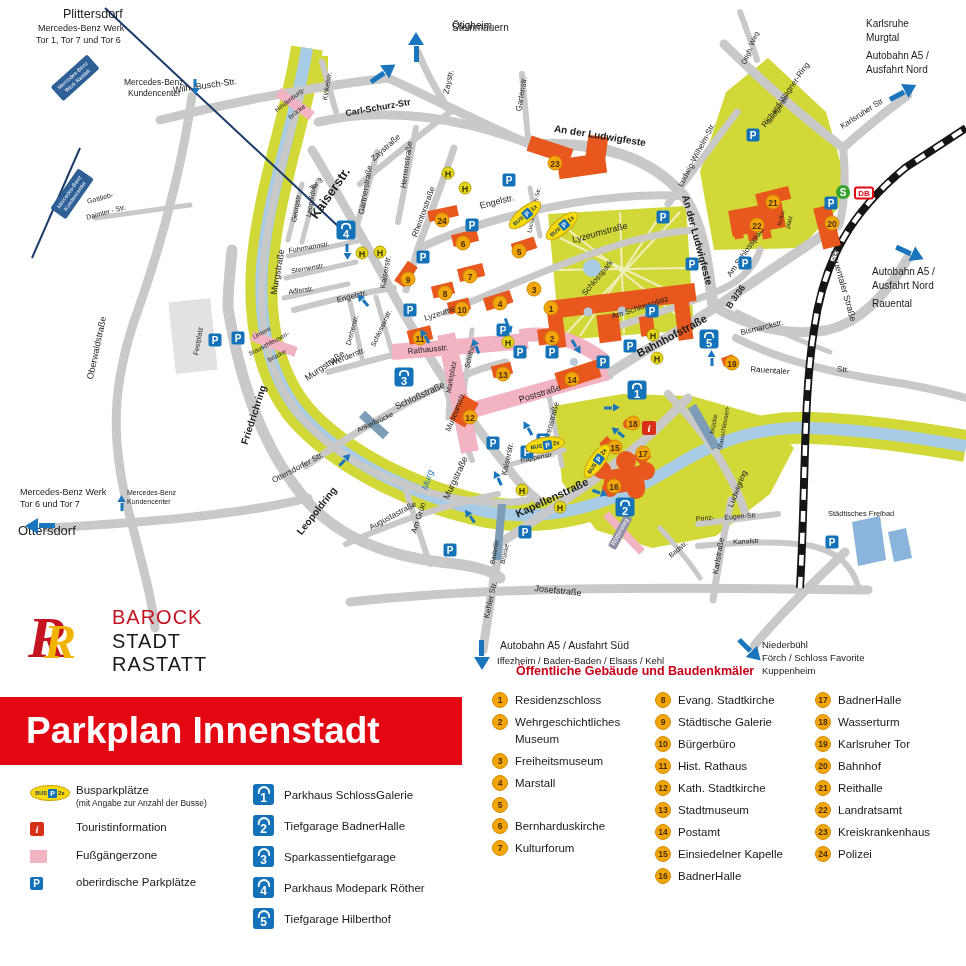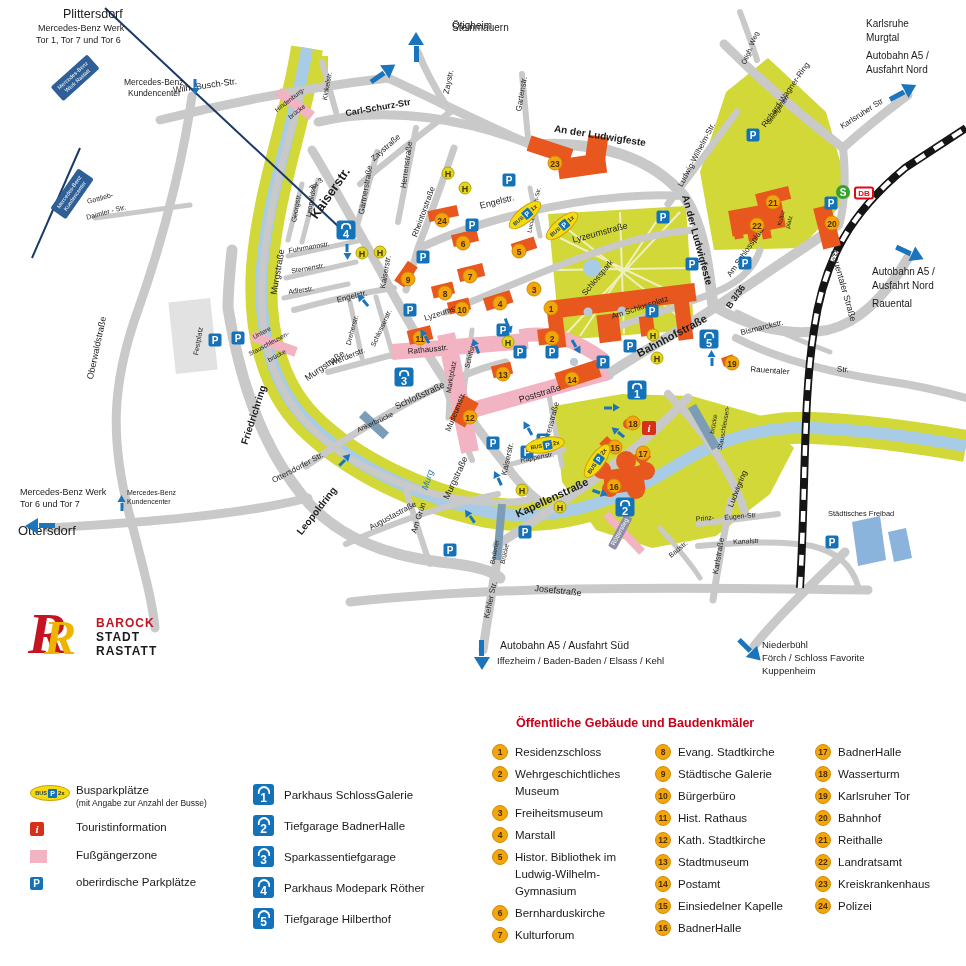--- a/index.html
+++ b/index.html
@@ -36,35 +36,35 @@
   .pbox{position:absolute;background:#2e5f96;color:#fff;font-size:5.5px;line-height:1.2;
        padding:3px 5px;border-radius:2px;text-align:center;}
   .arr{position:absolute;}
   .arr .t{position:absolute;background:#1b75bc;}
   .arr .h{position:absolute;width:0;height:0;}
   
   #logo{position:absolute;left:28px;top:606px;display:flex;align-items:center;gap:10px;}
   #logo-glyph{position:relative;width:58px;height:62px;}
   #logo-glyph .r1{position:absolute;left:0;top:-6px;font:italic bold 58px "Liberation Serif",serif;color:#c41422;}
   #logo-glyph .r2{position:absolute;left:16px;top:4px;font:italic bold 48px "Liberation Serif",serif;color:#f0b400;}
-  #logo-text div{font-weight:bold;font-size:12px;letter-spacing:1px;line-height:1.18;color:#1a1a1a;}
+  #logo-text div{font-weight:normal;font-size:20px;letter-spacing:1px;line-height:1.18;color:#1a1a1a;margin-left:16px;}
   #logo-text .brand-red{color:#c41422;}
   #banner{position:absolute;left:0;top:697px;width:462px;height:68px;background:#e30613;
        display:flex;align-items:center;}
   #banner span{color:#fff;font-weight:bold;font-size:37px;padding-left:26px;}
   #legend-symbols{position:absolute;left:30px;top:784px;width:215px;font-size:11.5px;color:#1a1a1a;}
   .lrow{display:flex;align-items:flex-start;margin-bottom:13px;}
   .lrow .ic{width:46px;flex:0 0 46px;display:flex;justify-content:flex-start;padding-top:1px;}
   .lrow .busov,.lrow .iicon,.lrow .pic{position:static;}
   .pinksq{width:17px;height:13px;background:#f2b3c3;display:inline-block;}
   .lsub{font-size:8.5px;color:#1a1a1a;}
   #garage-list{position:absolute;left:253px;top:784px;width:215px;font-size:11.5px;color:#1a1a1a;}
   .grow{display:flex;align-items:center;margin-bottom:10px;}
   .grow .gicon{margin-right:10px;flex:0 0 auto;}
-  #buildings{position:absolute;left:492px;top:716px;width:470px;}
+  #buildings{position:absolute;left:492px;top:664px;width:470px;}
   #buildings h3{margin:0 0 10px 24px;font-size:12.5px;color:#c8001a;font-weight:bold;}
   .bcol{position:absolute;top:28px;}
   .bitem{display:flex;align-items:flex-start;margin-bottom:5px;font-size:11.5px;color:#1a1a1a;line-height:17px;}
   .bitem .bdg{position:static;flex:0 0 16px;width:16px;height:16px;margin-right:7px;margin-top:0px;}
   .bitem span.lbl{display:block;}
 </style>
 </head>
 <body>
 
 <div id="page">
@@ -548,20 +548,23 @@
       <span class="r1">R</span>
       <span class="r2">R</span>
     </div>
     <div id="logo-text">
       <div class="brand-red">BAROCK</div>
       <div>STADT</div>
       <div>RASTATT</div>
     </div>
   </div>
 
+  <div id="banner">
+    <span>Parkplan Innenstadt</span>
+  </div>
 
   <div id="legend-symbols">
     <div class="lrow">
       <span class="ic">
           <span class="busov">
             <span class="bt">BUS</span>
             <span class="bp">P</span>
             <span class="bc">2x</span>
           </span>
         </span>
@@ -640,21 +643,20 @@
         <div class="bitem">
           <span class="bdg">3</span>
           <span class="lbl">Freiheitsmuseum</span>
         </div>
         <div class="bitem">
           <span class="bdg">4</span>
           <span class="lbl">Marstall</span>
         </div>
         <div class="bitem">
           <span class="bdg">5</span>
-          <span class="lbl">Histor. Bibliothek im Ludwig-Wilhelm-Gymnasium</span>
         </div>
         <div class="bitem">
           <span class="bdg">6</span>
           <span class="lbl">Bernharduskirche</span>
         </div>
         <div class="bitem">
           <span class="bdg">7</span>
           <span class="lbl">Kulturforum</span>
         </div>
       </div>

